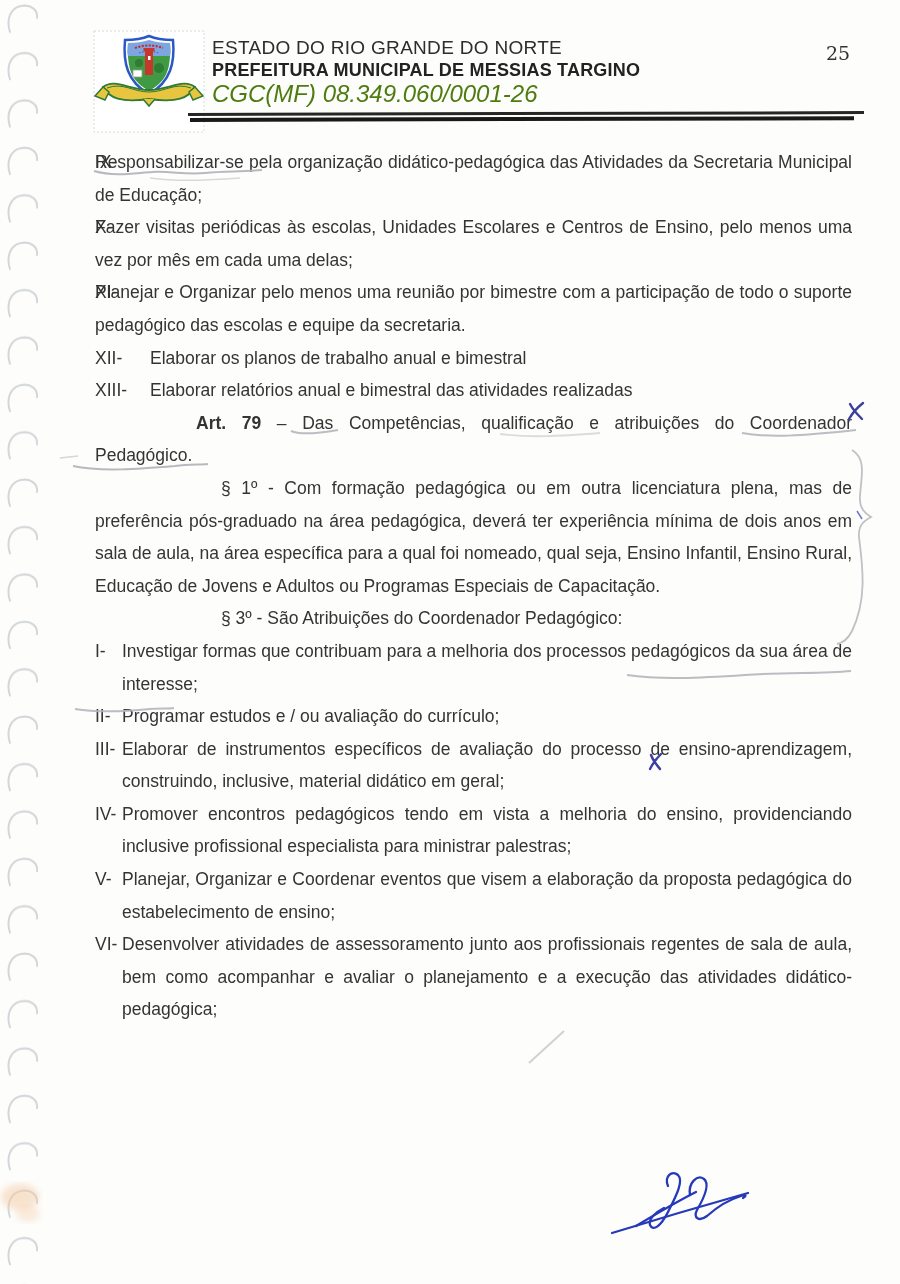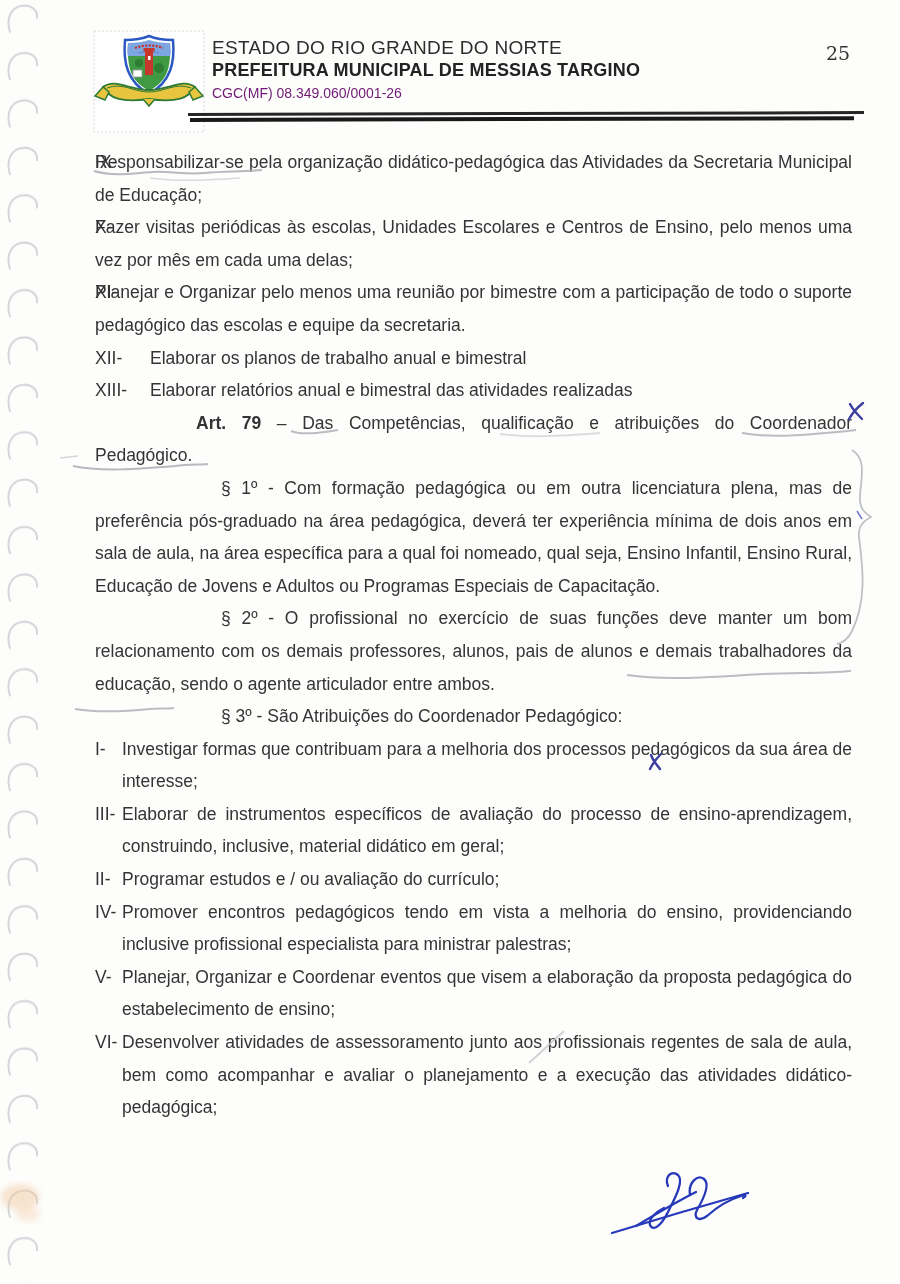--- a/index.html
+++ b/index.html
@@ -6,21 +6,21 @@
   .page{position:relative;width:900px;height:1284px;background:#fdfdfc;overflow:hidden;
         font-family:"Liberation Sans", sans-serif;color:#343434;}
   
   .binding{position:absolute;left:0;top:0;}
   
   .logo{position:absolute;left:93px;top:30px;width:112px;height:103px;}
   
   .header{position:absolute;left:212px;top:36px;width:510px;line-height:23px;}
   .h1{font-size:19px;letter-spacing:0.3px;color:#2d2d2d;}
   .h2{font-size:18px;font-weight:bold;letter-spacing:0.2px;color:#222;}
-  .h3{font-size:14px;color:#701a75;}
+  .h3{font-size:24px;color:#4d7c0f;font-style:italic;}
   .pagenum{position:absolute;left:826px;top:42px;font-family:"DejaVu Serif", serif;font-size:19px;color:#333;}
   .rule{position:absolute;left:188px;top:112px;transform:rotate(-0.15deg);}
   .rl1{width:676px;height:2.5px;background:#262626;}
   .rl2{width:664px;height:4px;background:#191919;margin-top:2px;margin-left:2px;}
   
   .body-text{position:absolute;left:95px;top:146px;width:757px;font-size:17.5px;
              line-height:32.6px;text-align:justify;}
   .body-text p, .body-text div{margin:0;padding:0;}
   .li{position:relative;padding-left:30px;}
   .li.wide{padding-left:55px;}
@@ -84,26 +84,25 @@
   <div class="body-text">
     <div class="li"><span class="mk">IX-</span><span>Responsabilizar-se pela organização didático-pedagógica das Atividades da Secretaria Municipal de Educação;</span></div>
     <div class="li"><span class="mk">X-</span><span>Fazer visitas periódicas às escolas, Unidades Escolares e Centros de Ensino, pelo menos uma vez por mês em cada uma delas;</span></div>
     <div class="li"><span class="mk">XI-</span><span>Planejar e Organizar pelo menos uma reunião por bimestre com a participação de todo o suporte pedagógico das escolas e equipe da secretaria.</span></div>
     <div class="li wide"><span class="mk">XII-</span><span>Elaborar os planos de trabalho anual e bimestral</span></div>
     <div class="li wide"><span class="mk">XIII-</span><span>Elaborar relatórios anual e bimestral das atividades realizadas</span></div>
 
     <p class="art"><span class="b">Art. 79</span> <span>–</span> <span>Das Competências, qualificação e atribuições do Coordenador Pedagógico.</span></p>
 
     <p class="para"><span>§ 1º -</span> <span>Com formação pedagógica ou em outra licenciatura plena, mas de preferência pós-graduado na área pedagógica, deverá ter experiência mínima de dois anos em sala de aula, na área específica para a qual foi nomeado, qual seja, Ensino Infantil, Ensino Rural, Educação de Jovens e Adultos ou Programas Especiais de Capacitação.</span></p>
-    <p class="para"><span>§ 2º -</span> <span>O profissional no exercício de suas funções deve manter um bom relacionamento com os demais professores, alunos, pais de alunos e demais trabalhadores da educação, sendo o agente articulador entre ambos.</span></p>
     <p class="para"><span>§ 3º -</span> <span>São Atribuições do Coordenador Pedagógico:</span></p>
 
     <div class="li narrow"><span class="mk">I-</span><span>Investigar formas que contribuam para a melhoria dos processos pedagógicos da sua área de interesse;</span></div>
+    <div class="li narrow"><span class="mk">II-</span><span>Programar estudos e / ou avaliação do currículo;</span></div>
     <div class="li narrow"><span class="mk">III-</span><span>Elaborar de instrumentos específicos de avaliação do processo de ensino-aprendizagem, construindo, inclusive, material didático em geral;</span></div>
-    <div class="li narrow"><span class="mk">II-</span><span>Programar estudos e / ou avaliação do currículo;</span></div>
     <div class="li narrow"><span class="mk">IV-</span><span>Promover encontros pedagógicos tendo em vista a melhoria do ensino, providenciando inclusive profissional especialista para ministrar palestras;</span></div>
     <div class="li narrow"><span class="mk">V-</span><span>Planejar, Organizar e Coordenar eventos que visem a elaboração da proposta pedagógica do estabelecimento de ensino;</span></div>
     <div class="li narrow"><span class="mk b">VI-</span><span>Desenvolver atividades de assessoramento junto aos profissionais regentes de sala de aula, bem como acompanhar e avaliar o planejamento e a execução das atividades didático-pedagógica;</span></div>
   </div>
 
   <svg class="marks" width="900" height="1284">
     <defs>
         <filter id="blur1">
           <feGaussianBlur stdDeviation="3"></feGaussianBlur>
         </filter>

